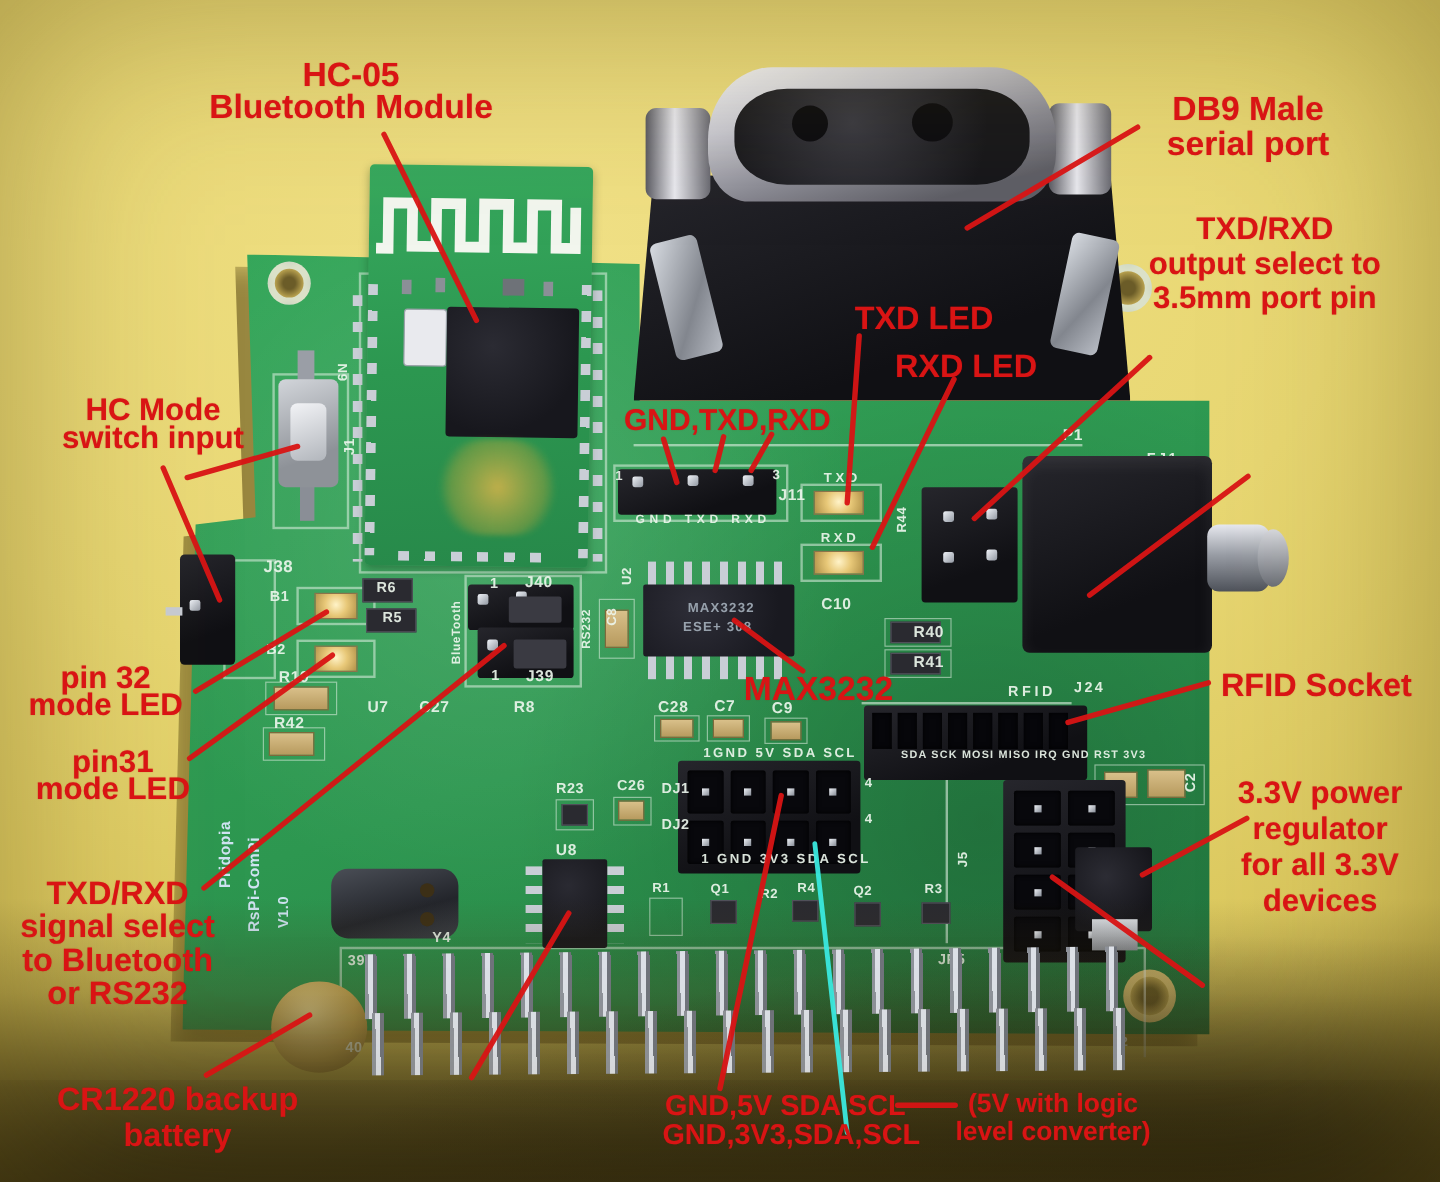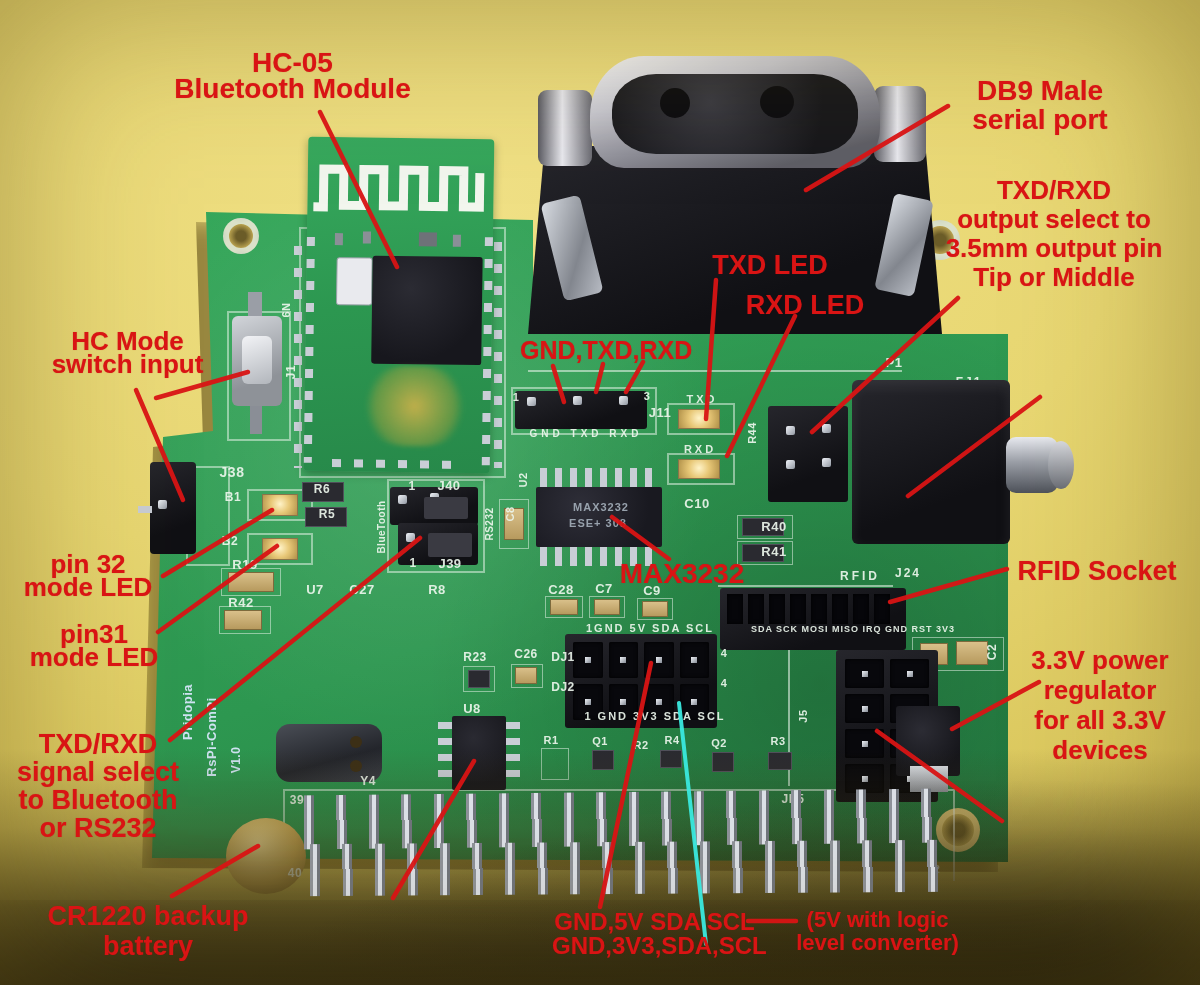--- a/index.html
+++ b/index.html
@@ -377,22 +377,21 @@
       <div>HC-05</div>
       <div>Bluetooth Module</div>
     </div>
     <div class="co" style="left:940px;top:76px;width:200px;font-size:28px;line-height:29px;">
       <div>DB9 Male</div>
       <div>serial port</div>
     </div>
     <div class="co" style="left:940px;top:176px;width:228px;font-size:26px;line-height:29px;">
       <div>TXD/RXD</div>
       <div>output select to</div>
-      <div>3.5mm output pin</div>
-      <div>Tip or Middle</div>
+      <div>3.5mm port pin</div>
     </div>
     <div class="co" style="left:700px;top:250px;width:140px;font-size:27px;">
       <div>TXD LED</div>
     </div>
     <div class="co" style="left:735px;top:290px;width:140px;font-size:27px;">
       <div>RXD LED</div>
     </div>
     <div class="co" style="left:520px;top:336px;width:165px;font-size:25px;">
       <div>GND,TXD,RXD</div>
     </div>

